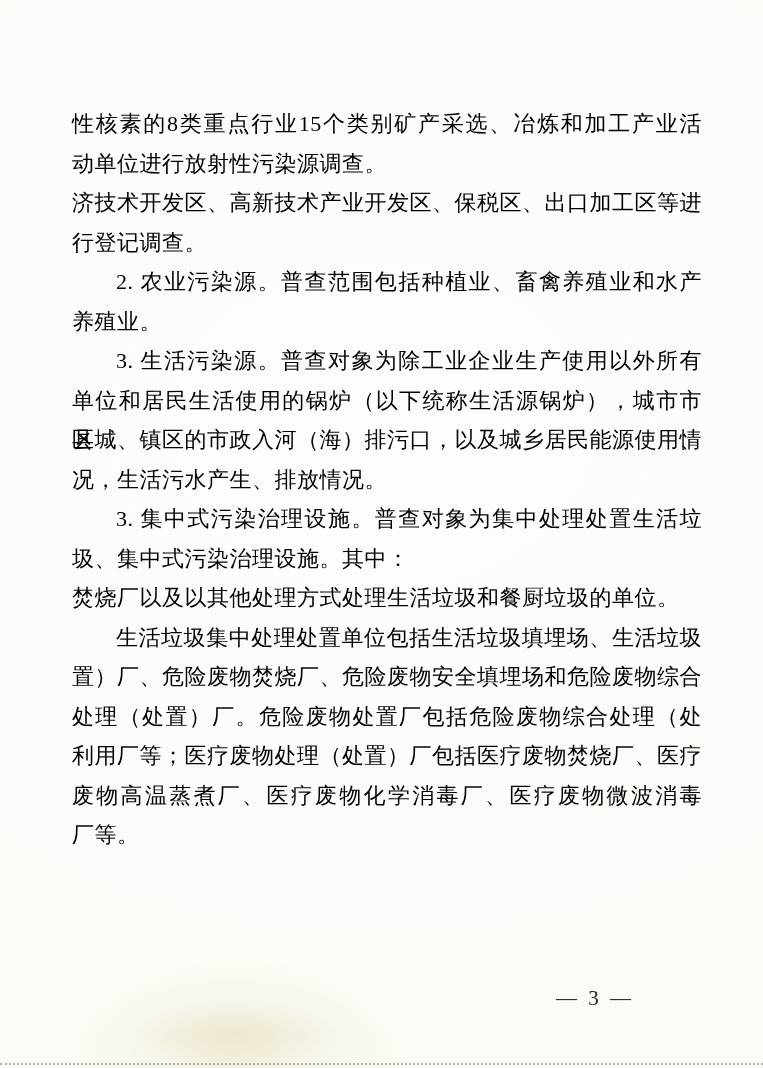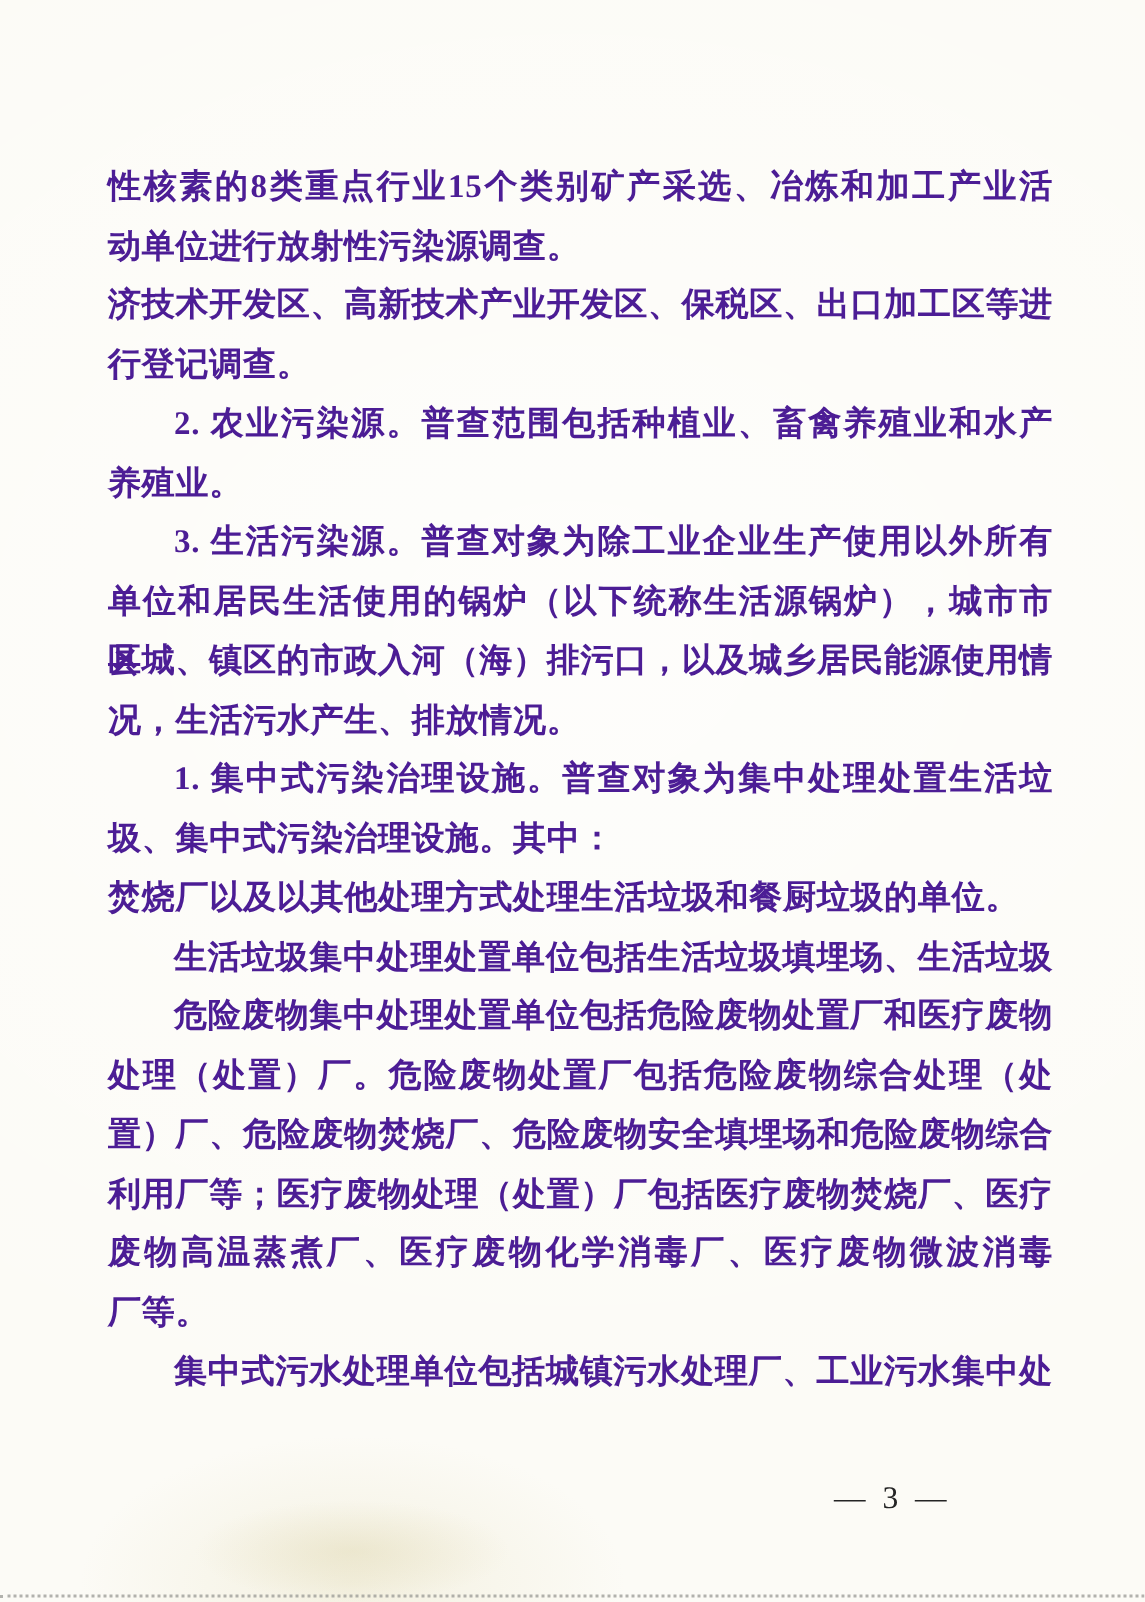--- a/index.html
+++ b/index.html
@@ -20,22 +20,21 @@
     inset: 0;
     background:
       radial-gradient(260px 140px at 235px 1055px, rgba(214,203,148,0.22), rgba(214,203,148,0) 70%),
       radial-gradient(900px 700px at 50% 40%, rgba(255,255,255,0.6), rgba(250,248,240,0) 80%);
   }
   .textblock {
     position: absolute;
     left: 72px;
     top: 104px;
     width: 630px;
-    color: #4c1d95;
-    font-weight: bold;
+    color: #000000;
   }
   .line {
     height: 39.5px;
     line-height: 39.5px;
     font-size: 22px;
     white-space: nowrap;
     letter-spacing: 0.5px;
   }
   .line.j {
     white-space: normal;
@@ -89,28 +88,26 @@
   <div class="line j">性核素的8类重点行业15个类别矿产采选、冶炼和加工产业活</div>
   <div class="line end">动单位进行放射性污染源调查。</div>
   <div class="line j">济技术开发区、高新技术产业开发区、保税区、出口加工区等进</div>
   <div class="line end">行登记调查。</div>
   <div class="line j ind">2. 农业污染源。普查范围包括种植业、畜禽养殖业和水产</div>
   <div class="line end">养殖业。</div>
   <div class="line j ind">3. 生活污染源。普查对象为除工业企业生产使用以外所有</div>
   <div class="line j">单位和居民生活使用的锅炉（以下统称生活源锅炉），城市市区、</div>
   <div class="line j">县城、镇区的市政入河（海）排污口，以及城乡居民能源使用情</div>
   <div class="line end">况，生活污水产生、排放情况。</div>
-  <div class="line j ind">1. 集中式污染治理设施。普查对象为集中处理处置生活垃</div>
+  <div class="line j ind">3. 集中式污染治理设施。普查对象为集中处理处置生活垃</div>
   <div class="line end">圾、集中式污染治理设施。其中：</div>
   <div class="line end">焚烧厂以及以其他处理方式处理生活垃圾和餐厨垃圾的单位。</div>
   <div class="line j ind">生活垃圾集中处理处置单位包括生活垃圾填埋场、生活垃圾</div>
-  <div class="line j ind">危险废物集中处理处置单位包括危险废物处置厂和医疗废物</div>
+  <div class="line j">置）厂、危险废物焚烧厂、危险废物安全填埋场和危险废物综合</div>
   <div class="line j">处理（处置）厂。危险废物处置厂包括危险废物综合处理（处</div>
-  <div class="line j">置）厂、危险废物焚烧厂、危险废物安全填埋场和危险废物综合</div>
   <div class="line j">利用厂等；医疗废物处理（处置）厂包括医疗废物焚烧厂、医疗</div>
   <div class="line j">废物高温蒸煮厂、医疗废物化学消毒厂、医疗废物微波消毒</div>
   <div class="line end">厂等。</div>
-  <div class="line j ind">集中式污水处理单位包括城镇污水处理厂、工业污水集中处</div>
 </div>
 
 <div class="page-number">— 3 —</div>
 
 <div class="scan-edge-line"></div>
 
 </body></html>

